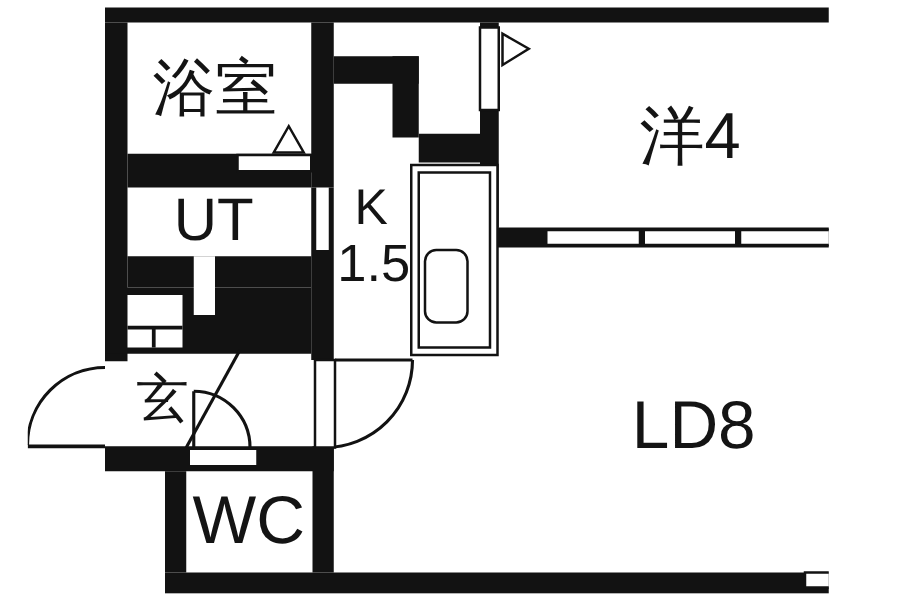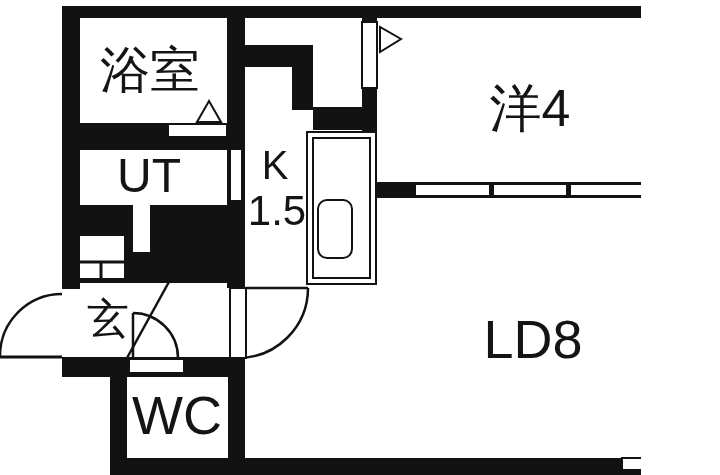--- a/index.html
+++ b/index.html
@@ -1,16 +1,16 @@
 <!DOCTYPE html>
 <html style="--wall: #121212; --floor: #ffffff; --line: #121212;"><head>
 <meta charset="utf-8">
 <style>
   html,body{margin:0;padding:0;background:#ffffff;}
-  .stage{width:641px;height:475px;position:relative;background:#ffffff;overflow:hidden;}
+  .stage{width:641px;height:475px;position:relative;background:#ffffff;overflow:hidden;margin-left:22px;}
   svg{display:block;}
   .wall{fill:var(--wall,#111);stroke:none;}
   .cut{fill:var(--floor,#fff);stroke:none;}
   .frame{fill:var(--floor,#fff);stroke:var(--line,#111);stroke-width:2;}
   .thin{fill:none;stroke:var(--line,#111);stroke-width:2.5;}
   .leaf{fill:none;stroke:var(--line,#111);stroke-width:3;}
   .lbl{font-family:"Liberation Sans","DejaVu Sans",sans-serif;fill:#141414;text-anchor:middle;}
 </style>
 </head>
 <body>

